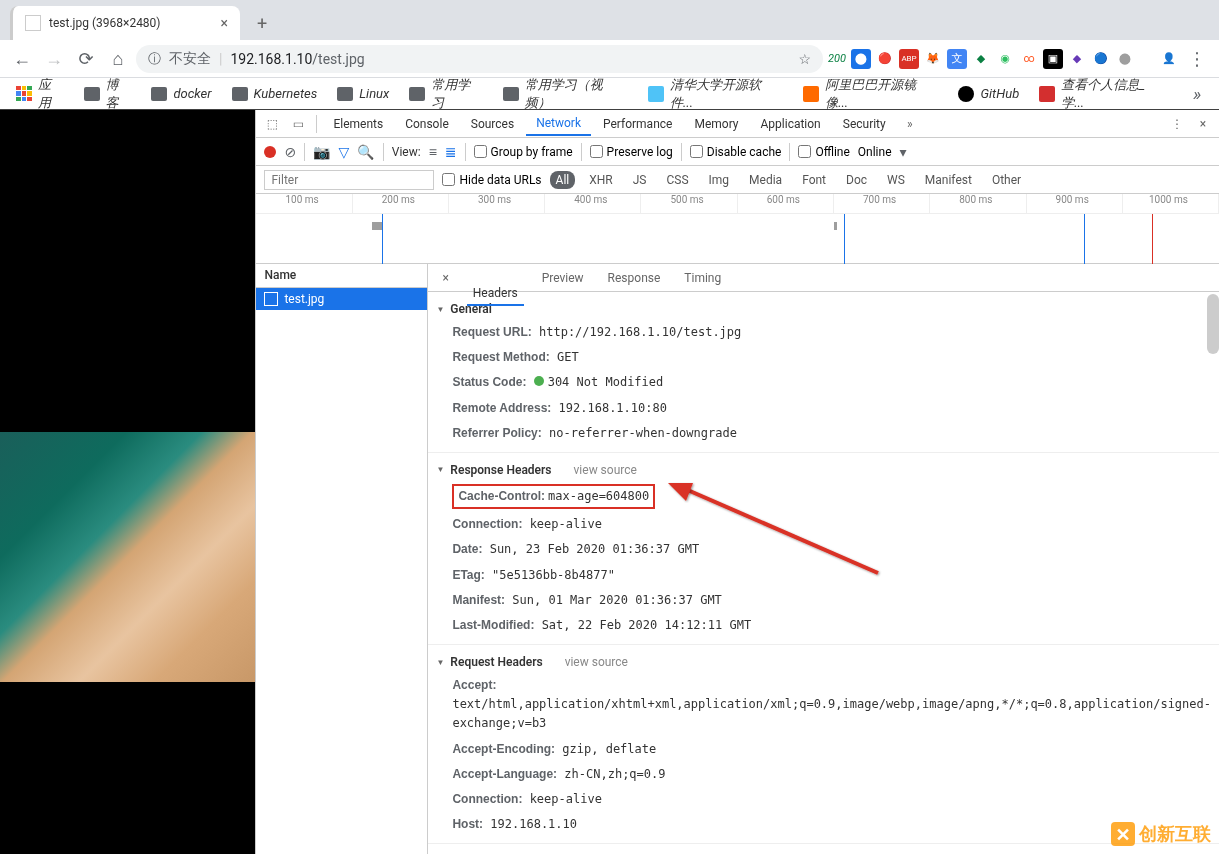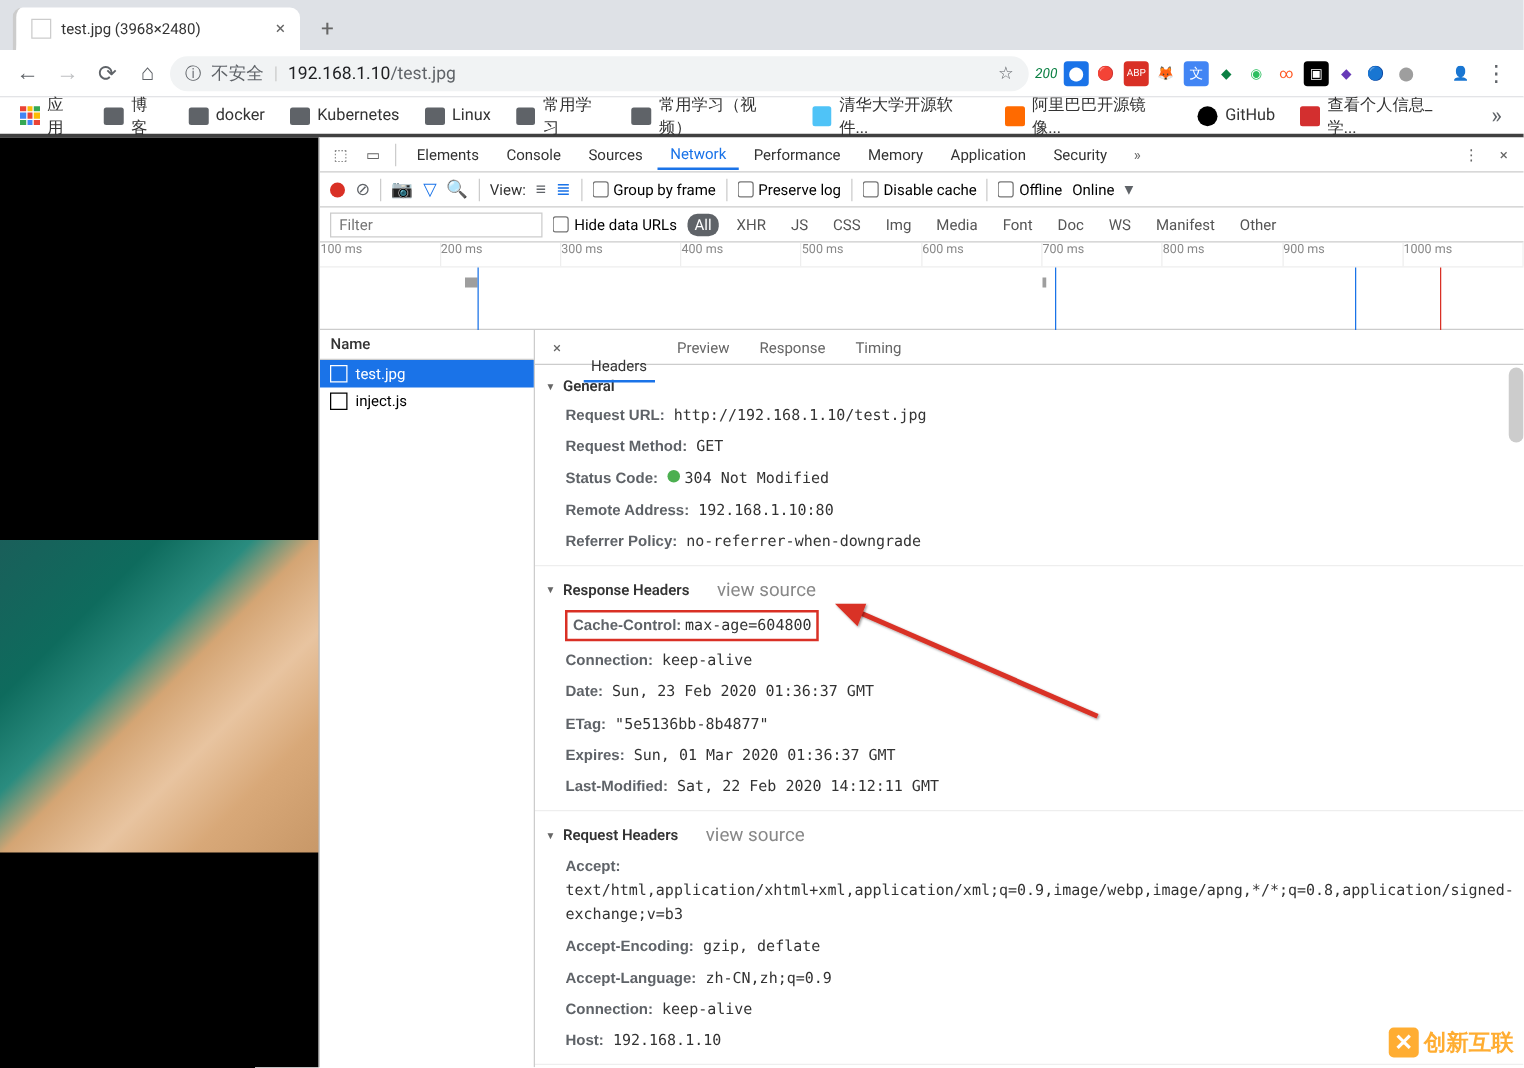--- a/index.html
+++ b/index.html
@@ -15,21 +15,21 @@
 
 .address-bar { height: 38px; background: #fff; border-bottom: 1px solid #dadce0; display: flex; align-items: center; padding: 0 8px; gap: 4px; }
 .nav-btn { width: 28px; height: 28px; display: flex; align-items: center; justify-content: center; color: #5f6368; border-radius: 50%; font-size: 18px; }
 .url-box { flex: 1; height: 28px; background: #f1f3f4; border-radius: 14px; display: flex; align-items: center; padding: 0 12px; gap: 8px; font-size: 14px; }
 .url-info { color: #5f6368; font-size: 13px; }
 .url-warn { color: #5f6368; }
 .url-host { color: #202124; }
 .url-path { color: #5f6368; }
 .ext-icon { width: 20px; height: 20px; border-radius: 3px; display: flex; align-items: center; justify-content: center; font-size: 11px; }
 
-.bookmarks { height: 32px; background: #fff; border-bottom: 3px solid #404040; display: flex; align-items: center; padding: 0 8px; gap: 4px; }
+.bookmarks { height: 32px; background: #fff; border-bottom: 1px solid #404040; display: flex; align-items: center; padding: 0 8px; gap: 4px; font-style: italic; }
 .bookmark { display: flex; align-items: center; gap: 6px; padding: 4px 8px; font-size: 13px; color: #333; border-radius: 4px; }
 .folder-icon { width: 16px; height: 14px; background: #5f6368; border-radius: 2px; }
 .bm-favicon { width: 16px; height: 16px; border-radius: 2px; }
 
 
 .content { display: flex; height: calc(100% - 110px); }
 .page-view { width: 454px; background: #000; display: flex; align-items: center; justify-content: center; }
 .beach-img { width: 100%; height: 250px; background: linear-gradient(135deg, #1a5f5a 0%, #0e6b5d 25%, #2a8c7f 40%, #d4a574 50%, #e8c4a0 65%, #d8a878 80%, #c89868 100%); margin-top: 150px;}
 
 
@@ -45,42 +45,42 @@
 .tb-label { color: #333; }
 .tb-check { display: flex; align-items: center; gap: 4px; }
 
 .dt-filter { height: 28px; border-bottom: 1px solid #ccc; display: flex; align-items: center; padding: 0 8px; gap: 8px; }
 .filter-input { width: 170px; border: 1px solid #ccc; padding: 2px 6px; font-size: 12px; color: #888; }
 .filter-pill { padding: 2px 6px; border-radius: 8px; color: #555; }
 .filter-pill.active { background: #5f6368; color: #fff; }
 
 .dt-timeline { height: 70px; border-bottom: 1px solid #ccc; position: relative; }
 .tl-ruler { height: 20px; display: flex; border-bottom: 1px solid #eee; font-size: 10px; color: #888; }
-.tl-tick { flex: 1; text-align: left; padding-right: 4px; border-right: 1px solid #eee; }
+.tl-tick { flex: 1; text-align: center; padding-right: 4px; border-right: 1px solid #eee; }
 .tl-body { height: 50px; position: relative; }
 .tl-mark-blue { position: absolute; top: 0; bottom: 0; width: 1px; background: #1a73e8; }
 .tl-mark-red { position: absolute; top: 0; bottom: 0; width: 1px; background: #d93025; }
 .tl-bar { position: absolute; height: 8px; background: #9e9e9e; top: 8px; }
 
 .dt-panels { flex: 1; display: flex; overflow: hidden; }
 .req-list { width: 172px; border-right: 1px solid #ccc; }
 .req-header { height: 24px; border-bottom: 1px solid #ccc; padding: 4px 8px; font-weight: 500; color: #333; }
 .req-item { height: 22px; display: flex; align-items: center; padding: 0 8px; gap: 6px; }
 .req-item.selected { background: #1a73e8; color: #fff; }
 .req-icon { width: 14px; height: 14px; border: 1px solid currentColor; }
 
 .detail-pane { flex: 1; overflow-y: auto; background: #fff; position: relative; }
 .detail-tabs { height: 28px; border-bottom: 1px solid #ccc; display: flex; align-items: center; padding: 0 8px; gap: 12px; position: sticky; top: 0; background: #fff; }
 .detail-tab { padding: 4px 6px; color: #666; cursor: pointer; }
 .detail-tab.active { border-bottom: 2px solid #1a73e8; color: #333; margin-top: 32px; }
 .detail-close { color: #666; padding: 0 6px; }
 
 .section { border-bottom: 1px solid #eee; padding: 6px 0; }
 .section-title { padding: 4px 8px; font-weight: 600; color: #333; display: flex; align-items: center; gap: 6px; }
-.section-title-extra { margin-left: 16px; font-weight: 400; color: #888; font-size: 15px; }
+.section-title-extra { margin-left: 16px; font-weight: 400; color: #888; font-size: 12px; }
 .disclosure { color: #666; font-size: 8px; }
 .header-row { padding: 3px 8px 3px 24px; font-family: monospace; font-size: 12px; line-height: 1.6; color: #333; }
 .header-key { font-weight: 700; color: #5f6368; font-family: -apple-system, sans-serif; }
 .header-val { font-family: monospace; color: #333; }
 .status-dot { display: inline-block; width: 10px; height: 10px; background: #4caf50; border-radius: 50%; margin-right: 4px; }
 
 .highlight-row { border: 2px solid #d93025; display: inline-block; padding: 1px 4px; }
 
 
 .arrow-anno { position: absolute; pointer-events: none; }
@@ -295,24 +295,20 @@
       </div>
     </div>
 
     <div class="dt-panels">
       <div class="req-list">
         <div class="req-header">Name</div>
         <div class="req-item selected">
           <span class="req-icon"></span>
           <span>test.jpg</span>
         </div>
-        <div class="req-item">
-          <span class="req-icon"></span>
-          <span>inject.js</span>
-        </div>
       </div>
 
       <div class="detail-pane">
         <div class="detail-tabs">
           <span class="detail-close">×</span>
           <span class="detail-tab active">Headers</span>
           <span class="detail-tab">Preview</span>
           <span class="detail-tab">Response</span>
           <span class="detail-tab">Timing</span>
         </div>
@@ -332,21 +328,21 @@
         <div class="section" style="position:relative">
           <div class="section-title">
               <span class="disclosure">▼</span>
               <span>Response Headers</span>
               <span class="section-title-extra">view source</span>
             </div>
           <div class="header-row"><span class="highlight-row"><span class="header-key">Cache-Control:</span> <span class="header-val">max-age=604800</span></span></div>
           <div class="header-row"><span class="header-key">Connection:</span> <span class="header-val">keep-alive</span></div>
           <div class="header-row"><span class="header-key">Date:</span> <span class="header-val">Sun, 23 Feb 2020 01:36:37 GMT</span></div>
           <div class="header-row"><span class="header-key">ETag:</span> <span class="header-val">"5e5136bb-8b4877"</span></div>
-          <div class="header-row"><span class="header-key">Expires:</span> <span class="header-val">Sun, 01 Mar 2020 01:36:37 GMT</span></div>
+          <div class="header-row"><span class="header-key">Manifest:</span> <span class="header-val">Sun, 01 Mar 2020 01:36:37 GMT</span></div>
           <div class="header-row"><span class="header-key">Last-Modified:</span> <span class="header-val">Sat, 22 Feb 2020 14:12:11 GMT</span></div>
 
           <svg class="arrow-anno" style="left:230px;top:20px" width="230" height="110">
             <defs>
                 <filter id="sh">
                   <feDropShadow dx="1" dy="1" stdDeviation="1" flood-opacity="0.4"></feDropShadow>
                 </filter>
               </defs>
             <path d="M 220 100 L 25 15" stroke="#d93025" stroke-width="4" fill="none" filter="url(#sh)"></path>
             <polygon points="10,10 35,10 28,28" fill="#d93025" filter="url(#sh)"></polygon>

